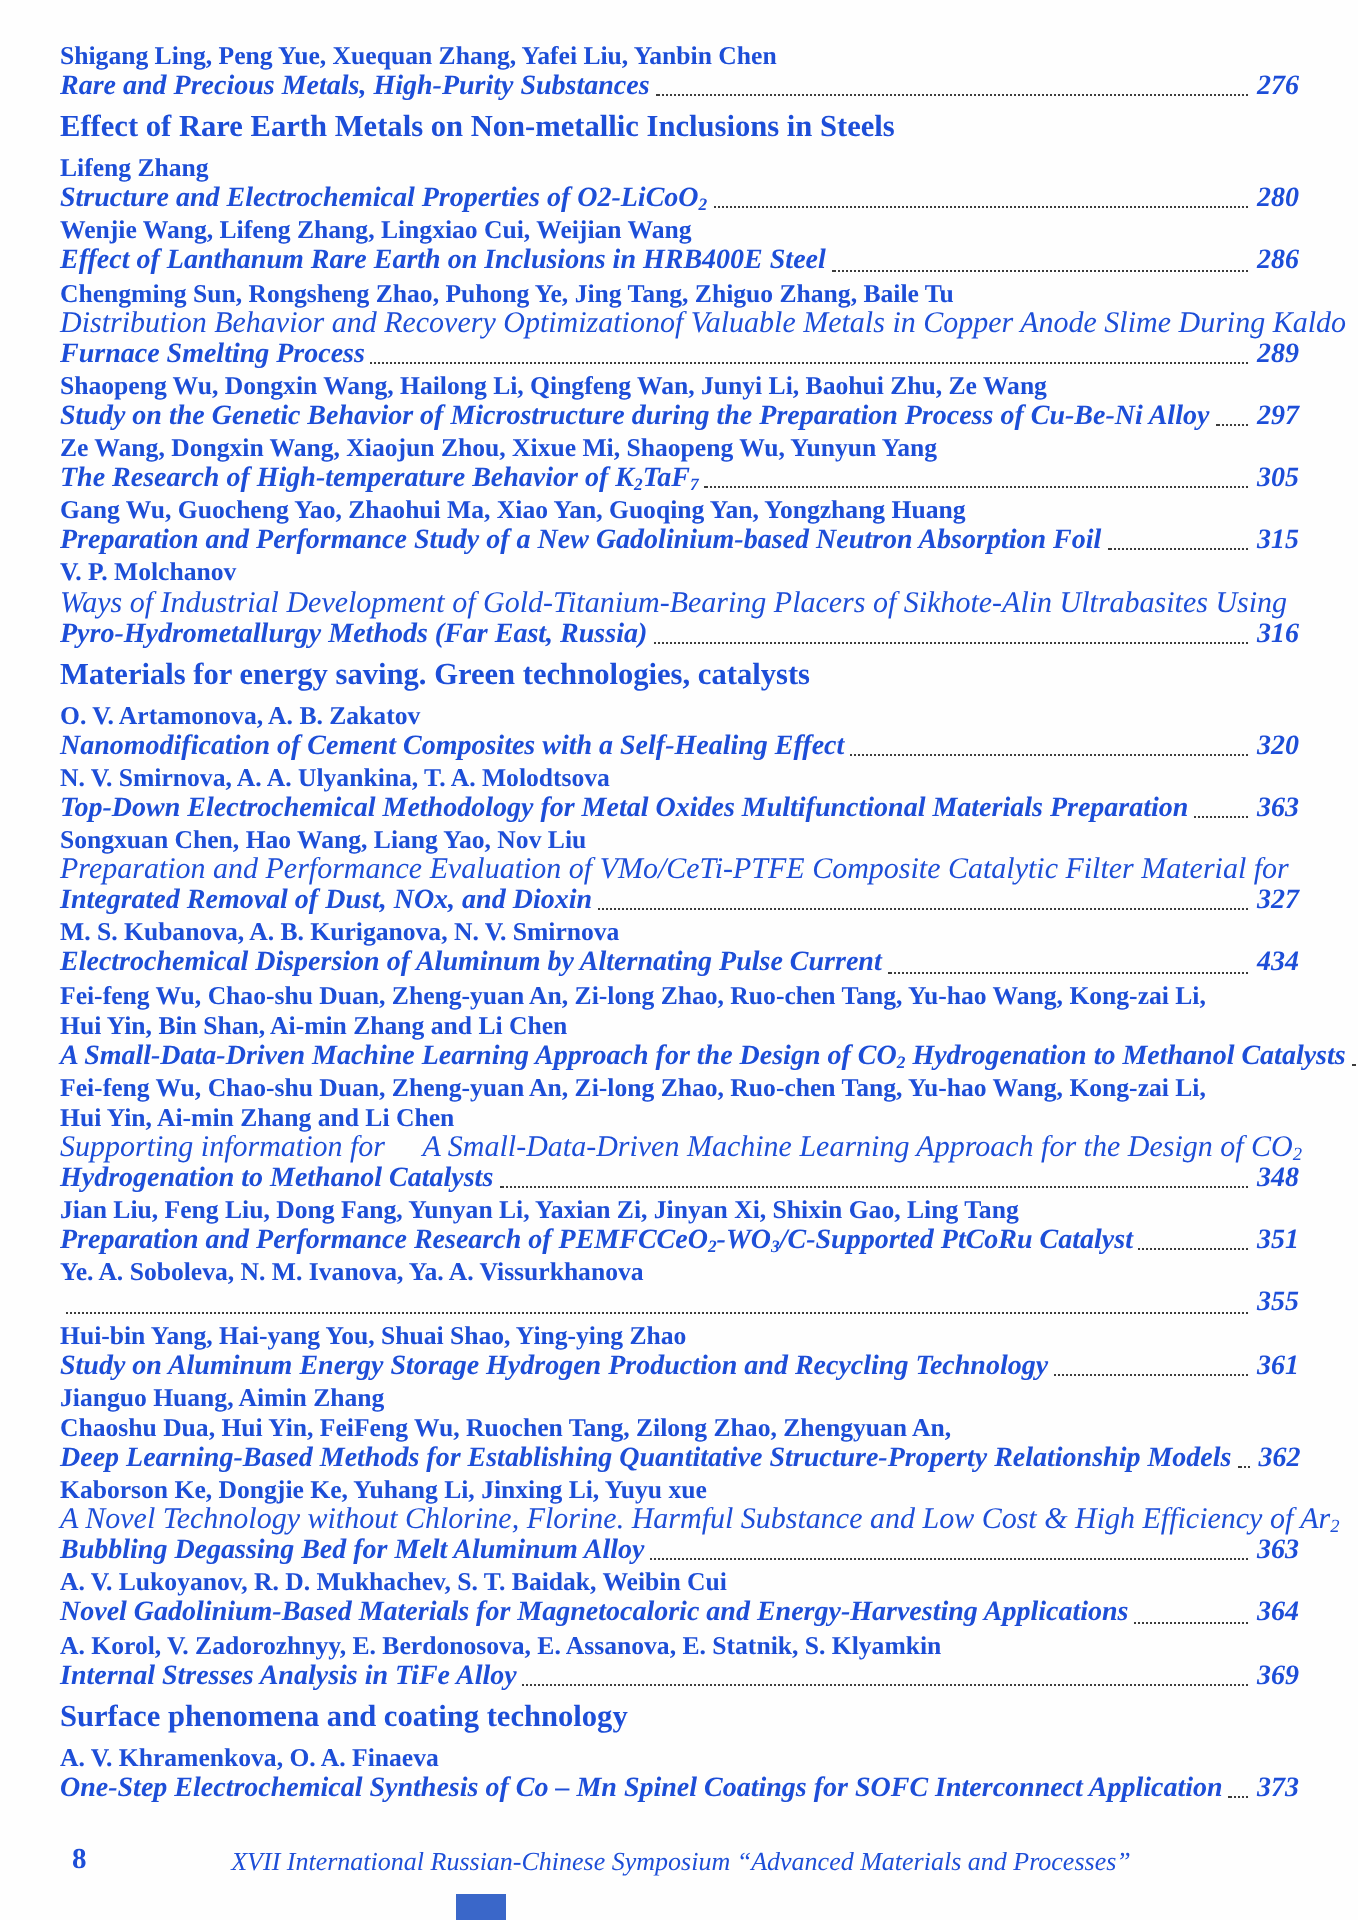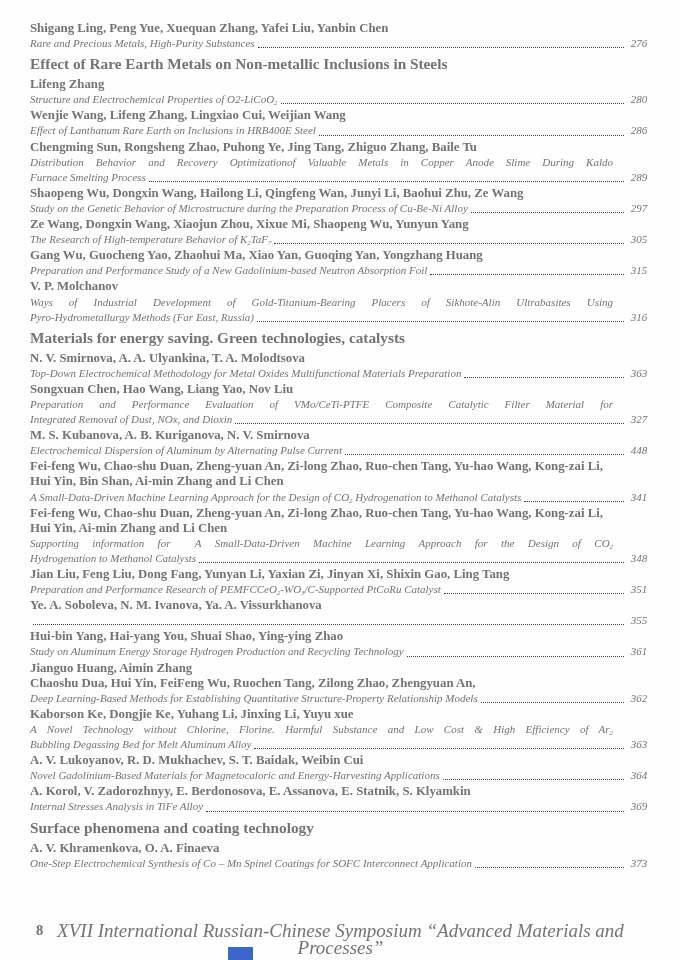--- a/index.html
+++ b/index.html
@@ -1,51 +1,52 @@
 <!DOCTYPE html>
 <html><head>
 <meta charset="utf-8">
 <style>
   html,body { margin:0; padding:0; background:#e8e8e8; }
   .page {
     position: relative;
     width: 679px; height: 960px;
     margin: 0 auto;
     background: #fefefe;
-    color: #737373;
+    color: #1d4ed8;
     font-family: "Liberation Serif", "DejaVu Serif", serif;
     overflow: hidden;
     box-sizing: border-box;
   }
   .toc {
     position: absolute;
     left: 30px; right: 28px; top: 20px;
   }
   .entry { margin-top: 1px; }
   .authors {
     font-weight: bold;
     font-size: 12.8px;
     line-height: 15.1px;
     white-space: nowrap;
   }
   .title-pre {
     font-style: italic;
-    font-size: 11px;
+    font-size: 15px;
     line-height: 15.1px;
     text-align: justify;
     text-align-last: justify;
     margin-right: 38px;
     white-space: nowrap;
   }
   .title-row {
     display: flex;
     align-items: baseline;
     font-style: italic;
-    font-size: 11px;
+    font-size: 14px;
     line-height: 15.1px;
+    font-weight: bold;
   }
   .title-row .t { white-space: nowrap; flex: 0 0 auto; }
   sub { font-size: 0.62em; vertical-align: -0.22em; line-height: 0; }
   .leader {
     flex: 1 1 auto;
     min-width: 6px;
     align-self: flex-end;
     margin: 0 3px 3px 3px;
     border-bottom: 1.6px dotted #3c3c3c;
   }
@@ -70,21 +71,21 @@
   }
   .footer-pagenum {
     position: absolute;
     left: 6px; top: 0;
     font-weight: bold;
     font-size: 14.5px;
   }
   .footer-text {
     text-align: center;
     font-style: italic;
-    font-size: 19px;
+    font-size: 13px;
     line-height: 17px;
   }
   .blue-mark {
     position: absolute;
     left: 228px; top: 947px;
     width: 25px; height: 13px;
   }
 </style>
 </head>
 <body>
@@ -153,20 +154,28 @@
         <div class="authors">V. P. Molchanov</div>
         <div class="title-pre">Ways of Industrial Development of Gold-Titanium-Bearing Placers of Sikhote-Alin Ultrabasites Using</div>
         <div class="title-row">
           <span class="t">Pyro-Hydrometallurgy Methods (Far East, Russia)</span>
           <span class="leader"></span>
           <span class="pgnum">316</span>
         </div>
       </div>
       <div class="section">Materials for energy saving. Green technologies, catalysts</div>
       <div class="entry">
+        <div class="authors">O. V. Artamonova, A. B. Zakatov</div>
+        <div class="title-row">
+          <span class="t">Nanomodification of Cement Composites with a Self-Healing Effect</span>
+          <span class="leader"></span>
+          <span class="pgnum">320</span>
+        </div>
+      </div>
+      <div class="entry">
         <div class="authors">N. V. Smirnova, A. A. Ulyankina, T. A. Molodtsova</div>
         <div class="title-row">
           <span class="t">Top-Down Electrochemical Methodology for Metal Oxides Multifunctional Materials Preparation</span>
           <span class="leader"></span>
           <span class="pgnum">363</span>
         </div>
       </div>
       <div class="entry">
         <div class="authors">Songxuan Chen, Hao Wang, Liang Yao, Nov Liu</div>
         <div class="title-pre">Preparation and Performance Evaluation of VMo/CeTi-PTFE Composite Catalytic Filter Material for</div>
@@ -174,21 +183,21 @@
           <span class="t">Integrated Removal of Dust, NOx, and Dioxin</span>
           <span class="leader"></span>
           <span class="pgnum">327</span>
         </div>
       </div>
       <div class="entry">
         <div class="authors">M. S. Kubanova, A. B. Kuriganova, N. V. Smirnova</div>
         <div class="title-row">
           <span class="t">Electrochemical Dispersion of Aluminum by Alternating Pulse Current</span>
           <span class="leader"></span>
-          <span class="pgnum">448</span>
+          <span class="pgnum">434</span>
         </div>
       </div>
       <div class="entry">
         <div class="authors">Fei-feng Wu, Chao-shu Duan, Zheng-yuan An, Zi-long Zhao, Ruo-chen Tang, Yu-hao Wang, Kong-zai Li,</div>
         <div class="authors">Hui Yin, Bin Shan, Ai-min Zhang and Li Chen</div>
         <div class="title-row">
           <span class="t">A Small-Data-Driven Machine Learning Approach for the Design of CO<sub>2</sub> Hydrogenation to Methanol Catalysts</span>
           <span class="leader"></span>
           <span class="pgnum">341</span>
         </div>

